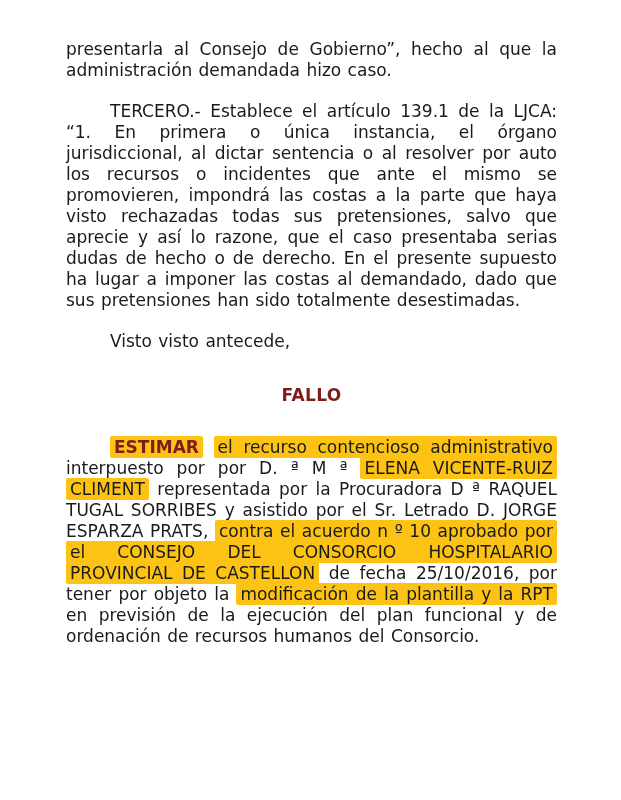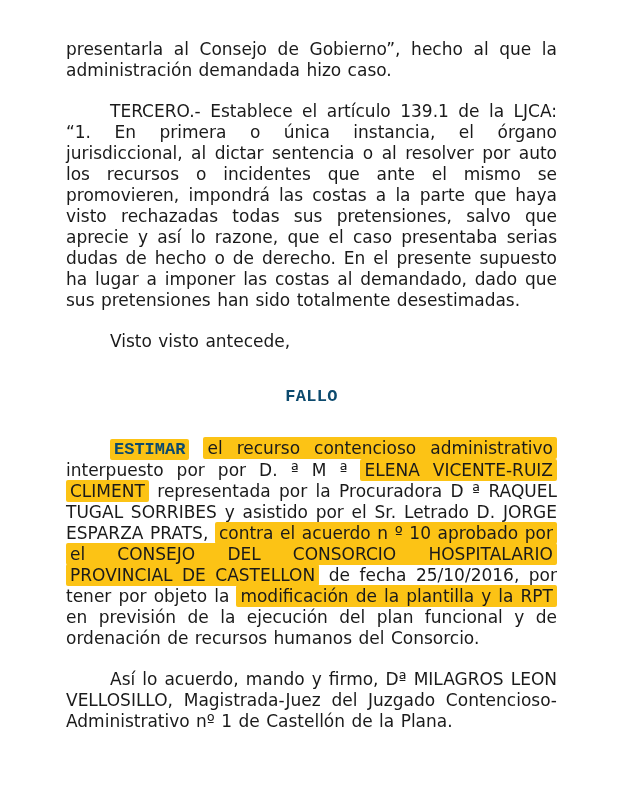--- a/index.html
+++ b/index.html
@@ -24,34 +24,33 @@
     word-spacing: 1px;
   }
   .para.indent { text-indent: 44px; }
   .para.center { text-align: center; text-indent: 0; }
   .para.heading { font-weight: 700; color: #000000; letter-spacing: 0.3px; }
   .mb-sm { margin-bottom: 13px !important; }
   .mb-md { margin-bottom: 20px !important; }
   .mb-lg { margin-bottom: 33px !important; }
   .mb-xl { margin-bottom: 31px !important; }
   .run { }
-  .run.b { font-weight: 700; color: #0c4a6e; font-family: Liberation Mono, monospace; }
+  .run.b { font-weight: 700; color: #7f1d1d; }
   .run.hl {
     background: #fcc315;
     border-radius: 2px;
     padding: 1px 4px;
     -webkit-box-decoration-break: clone;
     box-decoration-break: clone;
   }
 </style>
 </head>
 <body style="background: rgb(255, 255, 255);">
 
 <div class="page">
   <div id="doc">
       <p class="para mb-md"><span class="run">presentarla al Consejo de Gobierno”, hecho al que la administración demandada hizo caso.</span></p>
       <p class="para indent mb-md"><span class="run">TERCERO.- Establece el artículo 139.1 de la LJCA: “1. En primera o única instancia, el órgano jurisdiccional, al dictar sentencia o al resolver por auto los recursos o incidentes que ante el mismo se promovieren, impondrá las costas a la parte que haya visto rechazadas todas sus pretensiones, salvo que aprecie y así lo razone, que el caso presentaba serias dudas de hecho o de derecho. En el presente supuesto ha lugar a imponer las costas al demandado, dado que sus pretensiones han sido totalmente desestimadas.</span></p>
       <p class="para indent mb-lg"><span class="run">Visto visto antecede,</span></p>
       <p class="para center heading mb-xl"><span class="run b">FALLO</span></p>
       <p class="para indent mb-md"><span class="run hl b" style="background: rgb(252, 195, 21);">ESTIMAR</span><span class="run"> </span><span class="run hl" style="background: rgb(252, 195, 21);">el recurso contencioso administrativo</span><span class="run"> interpuesto por por D. ª M ª </span><span class="run hl" style="background: rgb(252, 195, 21);">ELENA VICENTE-RUIZ CLIMENT</span><span class="run"> representada por la Procuradora D ª RAQUEL TUGAL SORRIBES y asistido por el Sr. Letrado D. JORGE ESPARZA PRATS, </span><span class="run hl" style="background: rgb(252, 195, 21);">contra el acuerdo n º 10 aprobado por el CONSEJO DEL CONSORCIO HOSPITALARIO PROVINCIAL DE CASTELLON</span><span class="run"> de fecha 25/10/2016, por tener por objeto la </span><span class="run hl" style="background: rgb(252, 195, 21);">modificación de la plantilla y la RPT</span><span class="run"> en previsión de la ejecución del plan funcional y de ordenación de recursos humanos del Consorcio.</span></p>
-      <p class="para indent mb-md"><span class="run">Así lo acuerdo, mando y firmo, Dª MILAGROS LEON VELLOSILLO, Magistrada-Juez del Juzgado Contencioso-Administrativo nº 1 de Castellón de la Plana.</span></p>
     </div>
 </div>
 
 </body></html>

